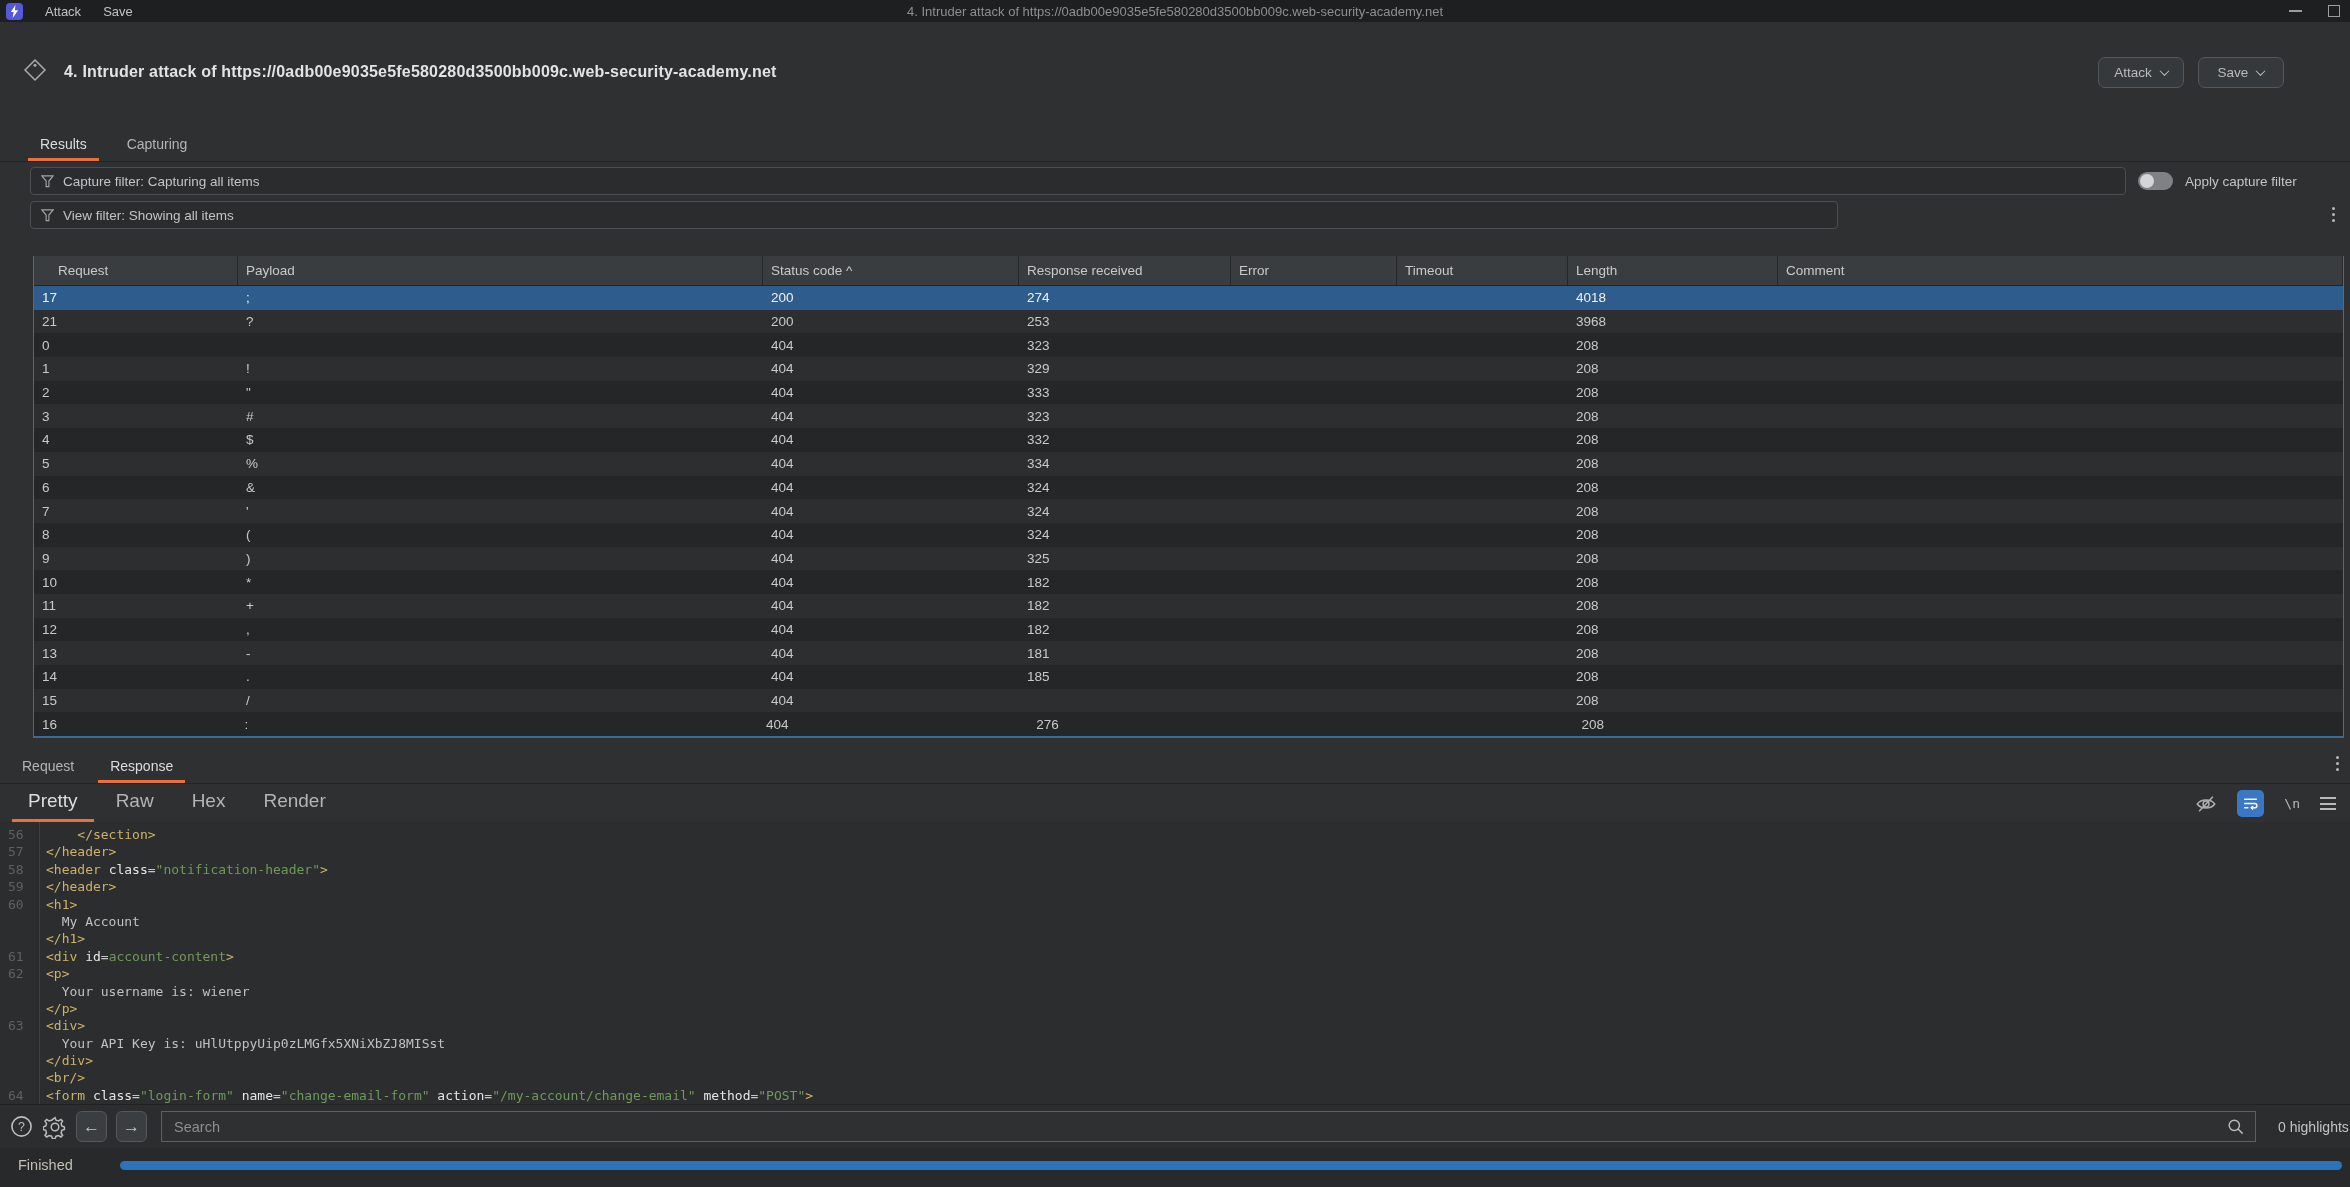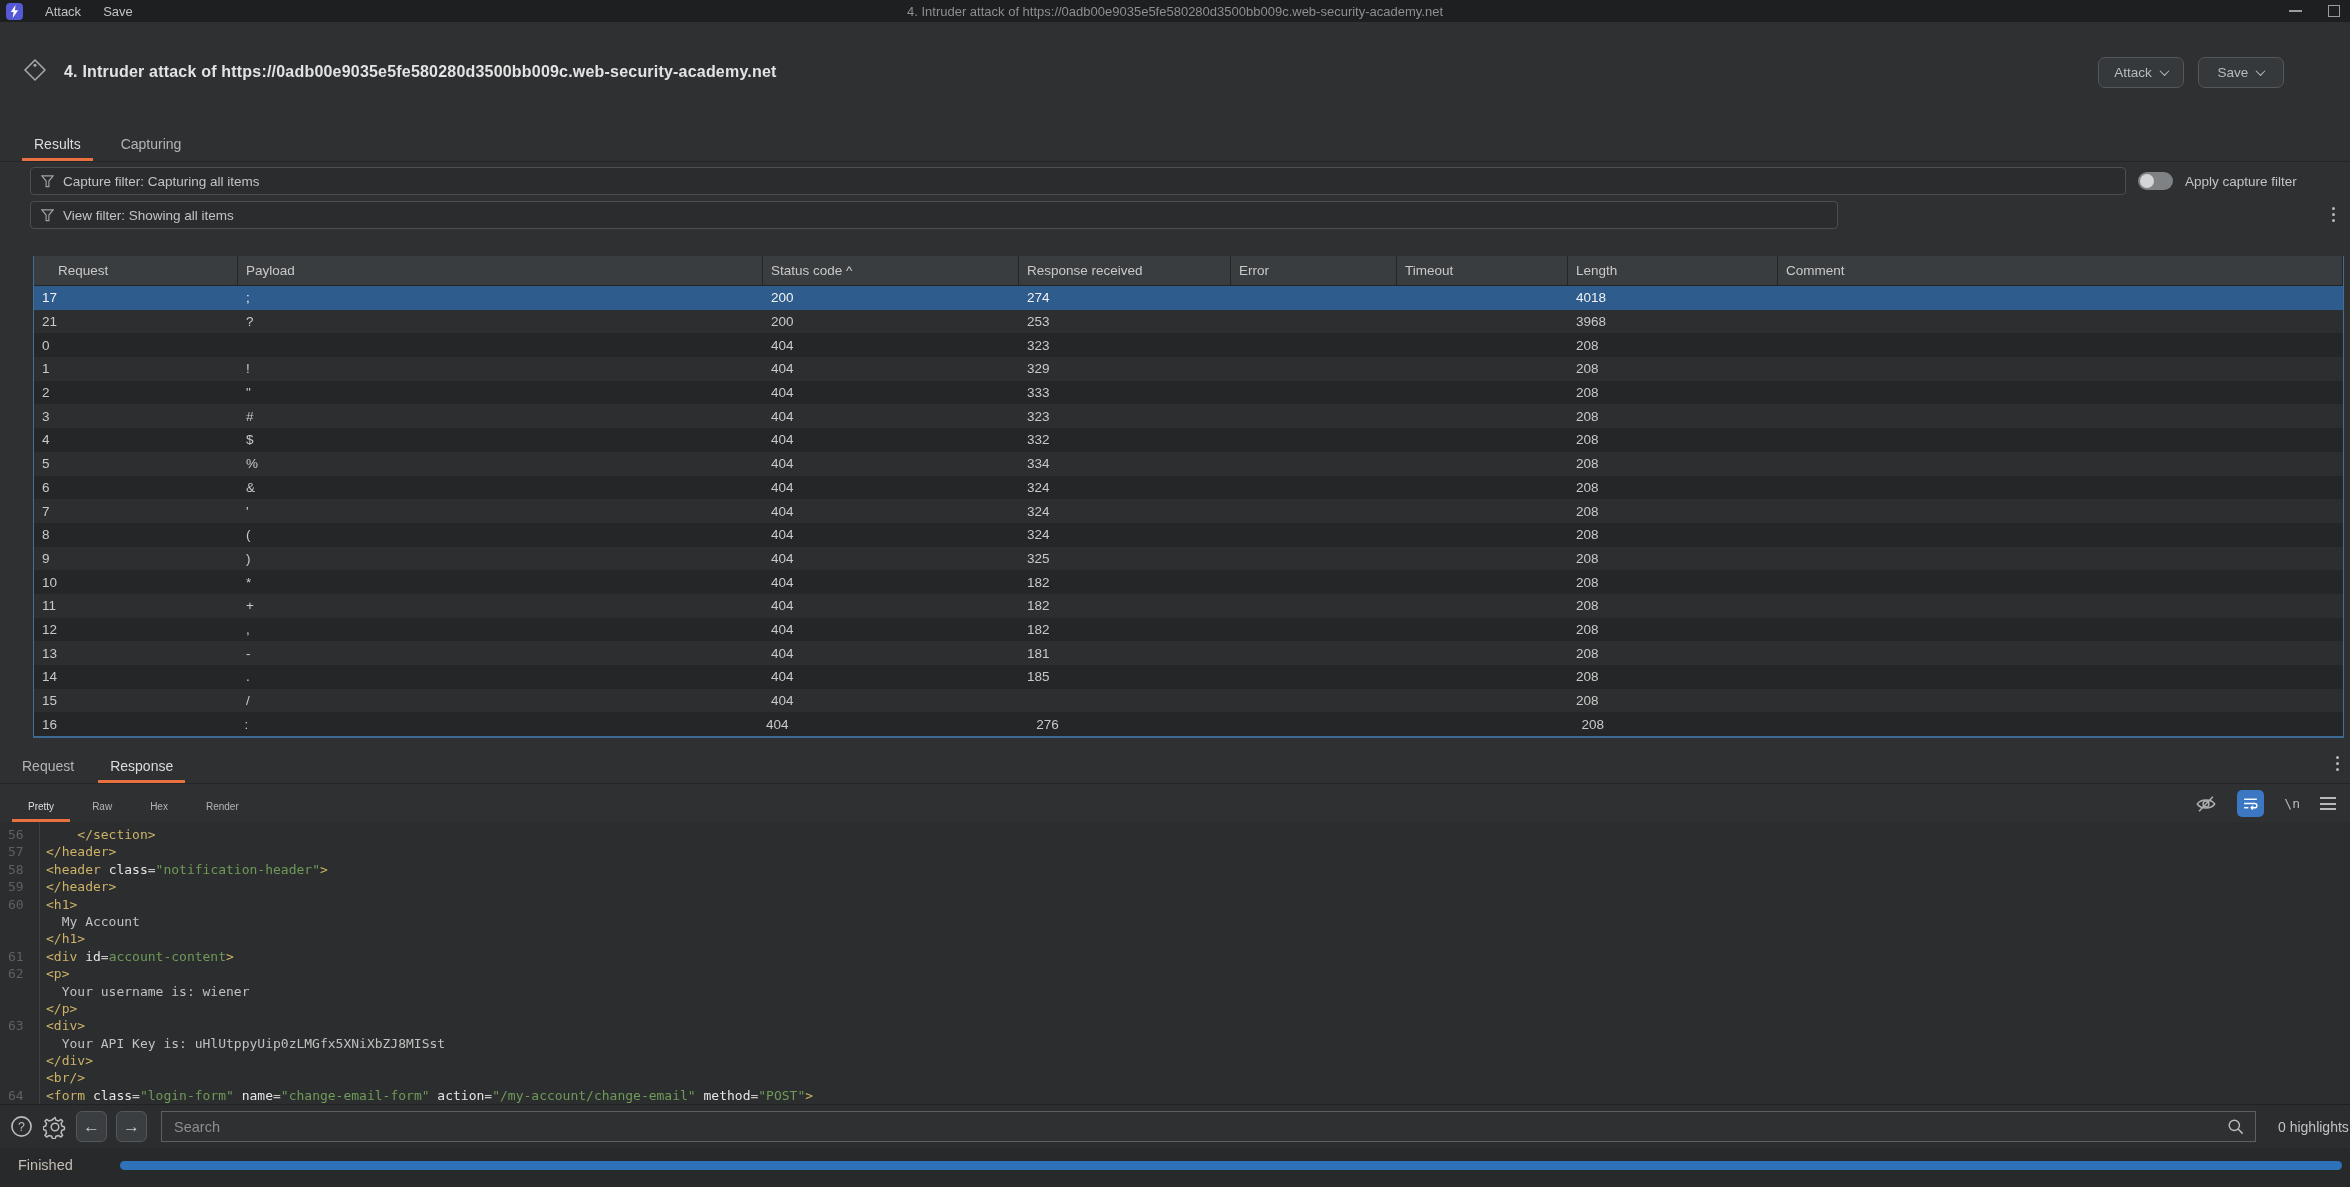--- a/index.html
+++ b/index.html
@@ -22,21 +22,21 @@
     display:flex; align-items:center; }
   #attack-title { font-size:16px; font-weight:bold; color:#e3e3e3; margin-left:16px; letter-spacing:.2px; }
   #header-buttons { position:absolute; right:66px; display:flex; gap:14px; }
   .hbtn { min-width:86px; height:31px; background:#36393b; border:1px solid #55585a; border-radius:7px;
     color:#b9bbbd; font-size:13.5px; display:flex; align-items:center; justify-content:center; gap:9px; padding:0 14px; }
   .chev { width:7px; height:7px; border-right:1.8px solid #b9bbbd; border-bottom:1.8px solid #b9bbbd;
     transform:rotate(45deg) translate(-1px,-1px); display:inline-block; }
 
   
   .tabsrow { display:flex; align-items:flex-end; border-bottom:1px solid #232526; }
-  #maintabs { position:absolute; top:128px; left:0; width:2350px; height:34px; padding-left:18px; gap:8px; }
+  #maintabs { position:absolute; top:128px; left:0; width:2350px; height:34px; padding-left:24px; gap:8px; }
   .tab { font-size:14px; color:#b4b4b4; padding:6px 16px 9px 16px; position:relative; }
   .tab.active { color:#dcdcdc; }
   .tab.active::after { content:""; position:absolute; left:4px; right:4px; bottom:0; height:3px; background:#e8713f; }
 
   
   .filterbar { position:absolute; height:28px; background:#2a2c2e; border:1px solid #4c4f51; border-radius:4px;
     display:flex; align-items:center; font-size:13.5px; color:#c3c3c3; padding-left:10px; gap:9px; }
   #capture-bar { top:167px; left:30px; width:2096px; }
   #view-bar   { top:201px; left:30px; width:1808px; }
   #apply-wrap { position:absolute; top:167px; left:2138px; height:28px; display:flex; align-items:center; gap:12px; }
@@ -60,21 +60,21 @@
   .tr.dk { background:#242628; }
   .tr.sel { background:#2d5c8d; }
   .td { font-size:13.5px; color:#c9c9c9; display:flex; align-items:center; padding-left:8px; overflow:hidden; white-space:nowrap; }
   .tr.sel .td { color:#f2f2f2; }
 
   
   #edtabs { position:absolute; top:744px; left:0; width:2350px; height:40px; padding-left:6px; gap:4px; }
   #ed-kebab { position:absolute; left:2336px; top:756px; }
   #subtabs { position:absolute; top:784px; left:0; width:2350px; height:38px; padding-left:10px; gap:2px;
     display:flex; align-items:flex-end; border-bottom:none; background:#2e3032; }
-  .subtab { font-size:10px; color:#b4b4b4; padding:6px 18px 10px 18px; position:relative; }
+  .subtab { font-size:19px; color:#b4b4b4; padding:6px 18px 10px 18px; position:relative; }
   .subtab.active { color:#dedede; }
   .subtab.active::after { content:""; position:absolute; left:2px; right:2px; bottom:0; height:3px; background:#e8713f; }
   #codetools { position:absolute; right:14px; top:790px; display:flex; align-items:center; gap:20px; }
   #wrap-btn { width:27px; height:27px; border-radius:5px; background:#3b77c2; display:flex; align-items:center; justify-content:center; }
   #nl-label { font-family:"DejaVu Sans Mono", monospace; font-size:13px; color:#b9b9b9; }
   .hamburger { display:inline-flex; flex-direction:column; gap:3.5px; }
   .hamburger i { width:16px; height:2px; background:#b9b9b9; }
 
   
   #code { position:absolute; top:822px; left:0; width:2350px; height:282px; background:#2b2d2e; overflow:hidden;

